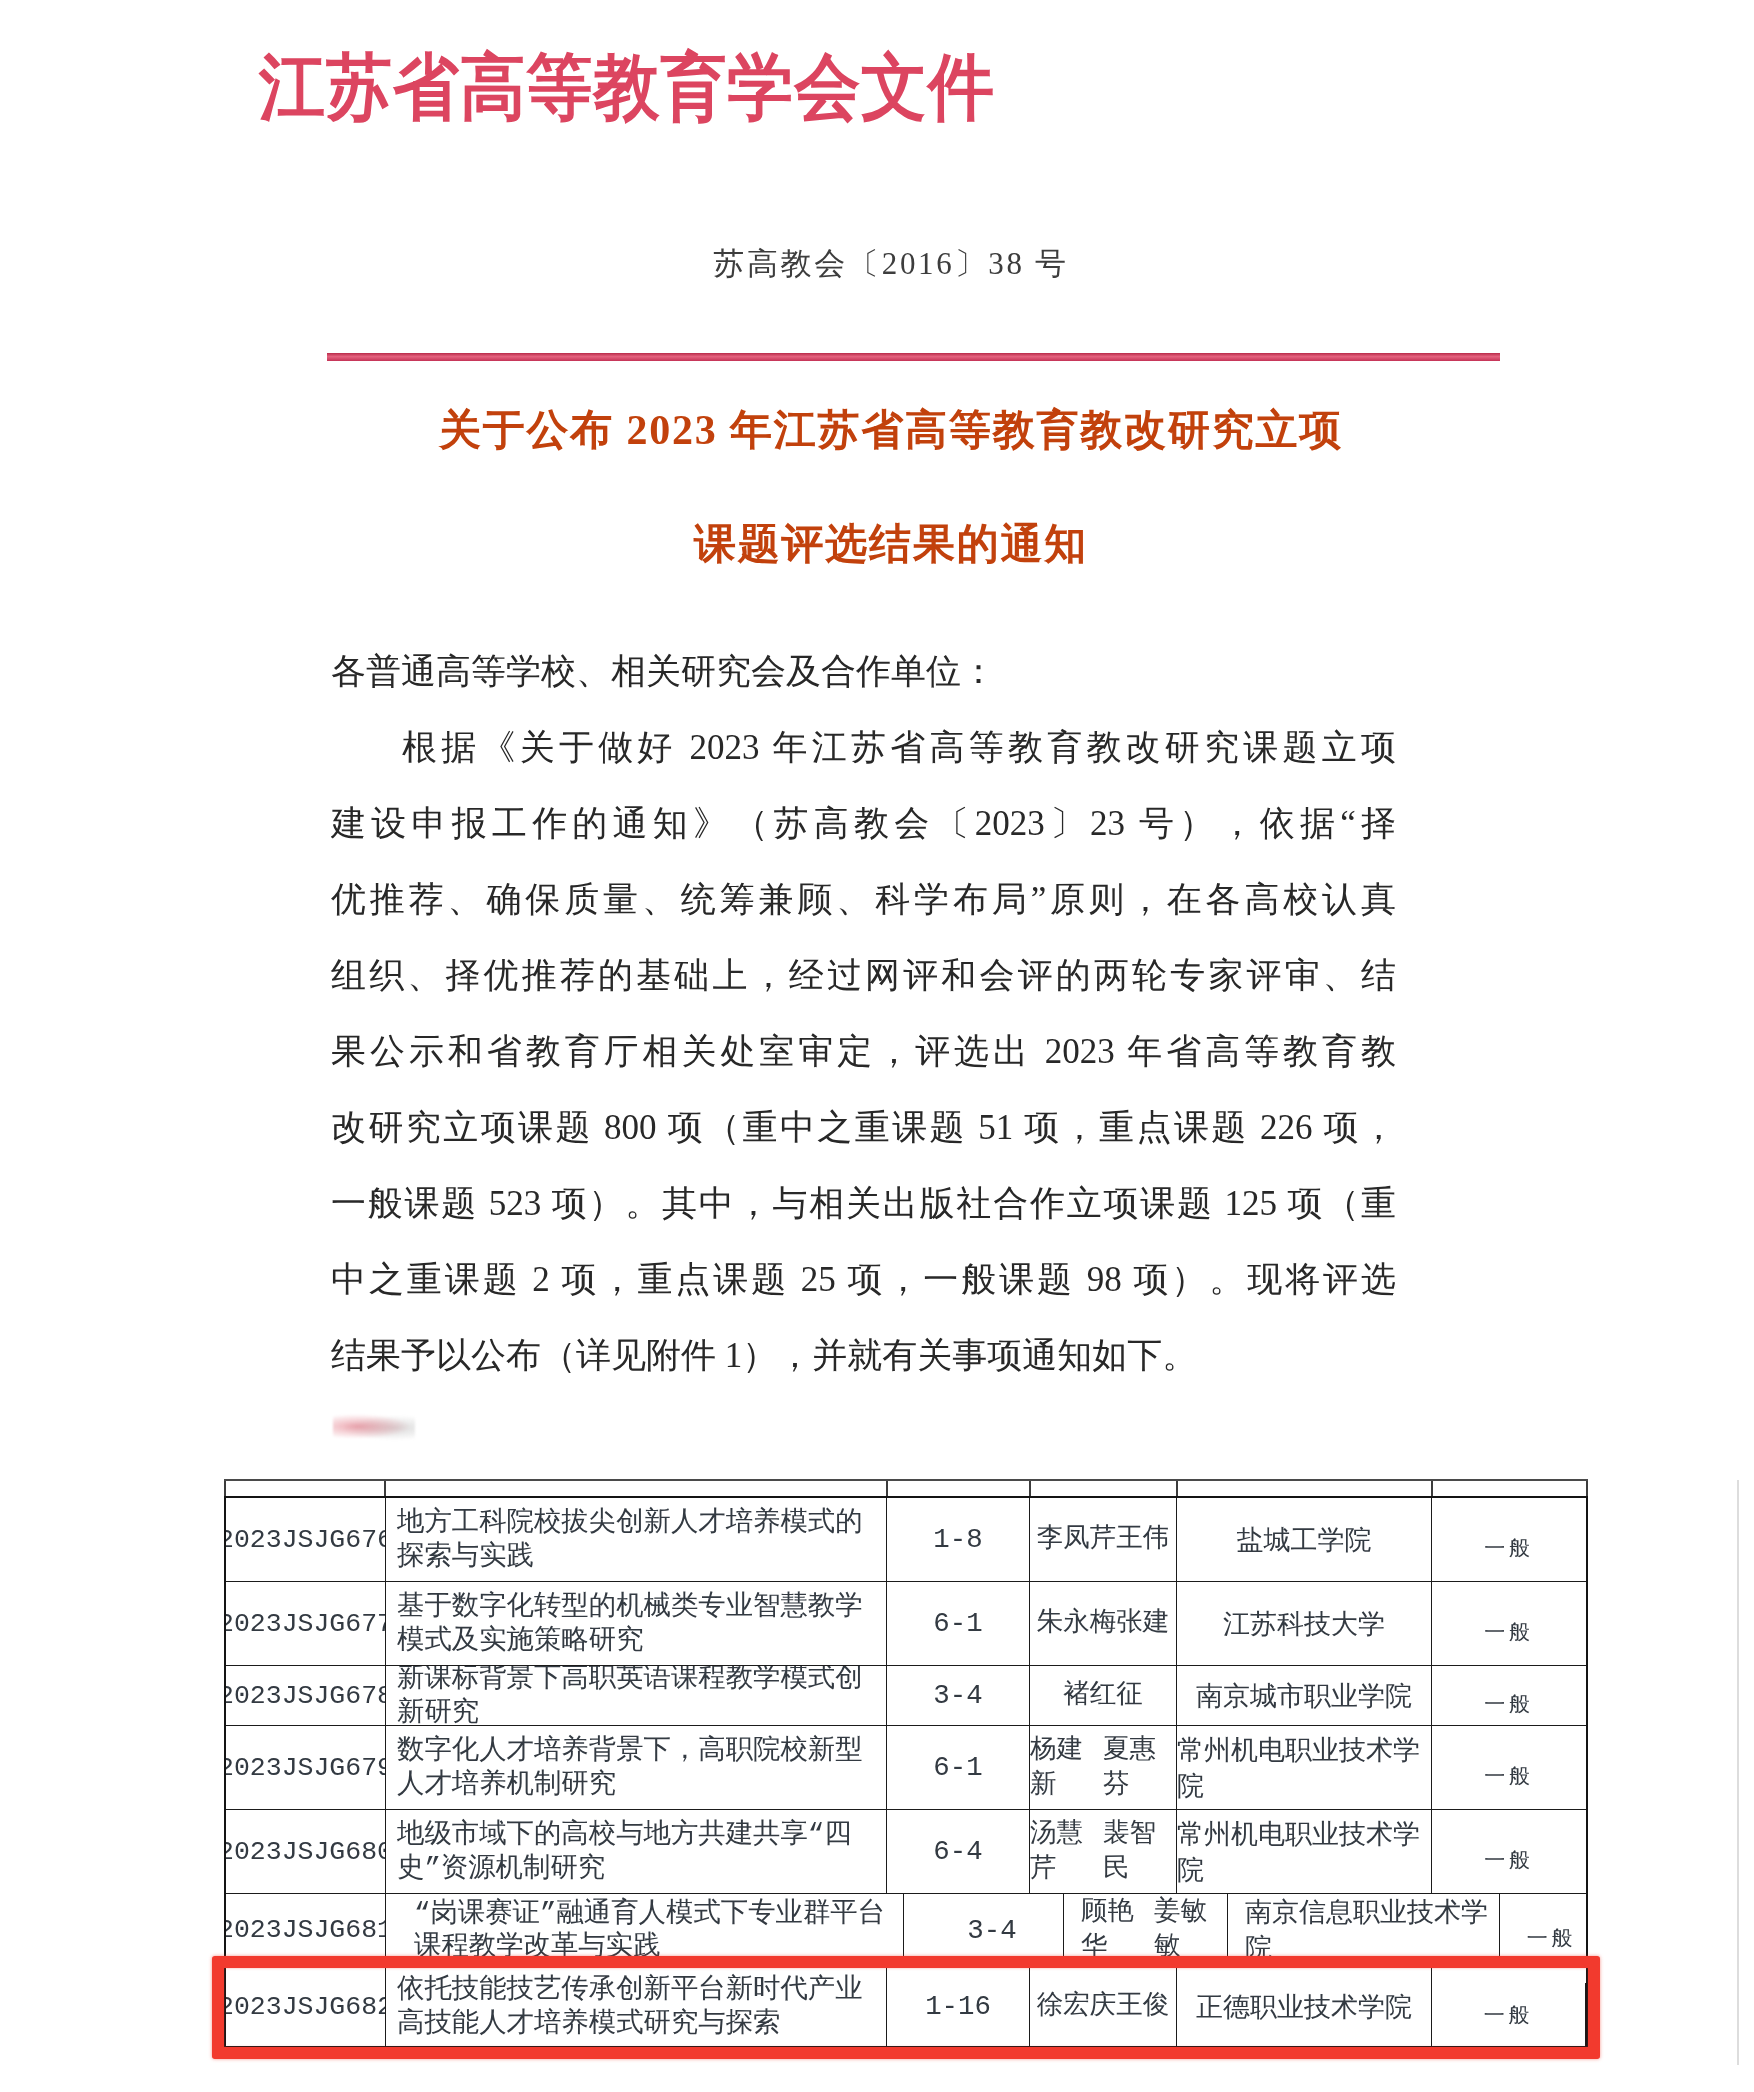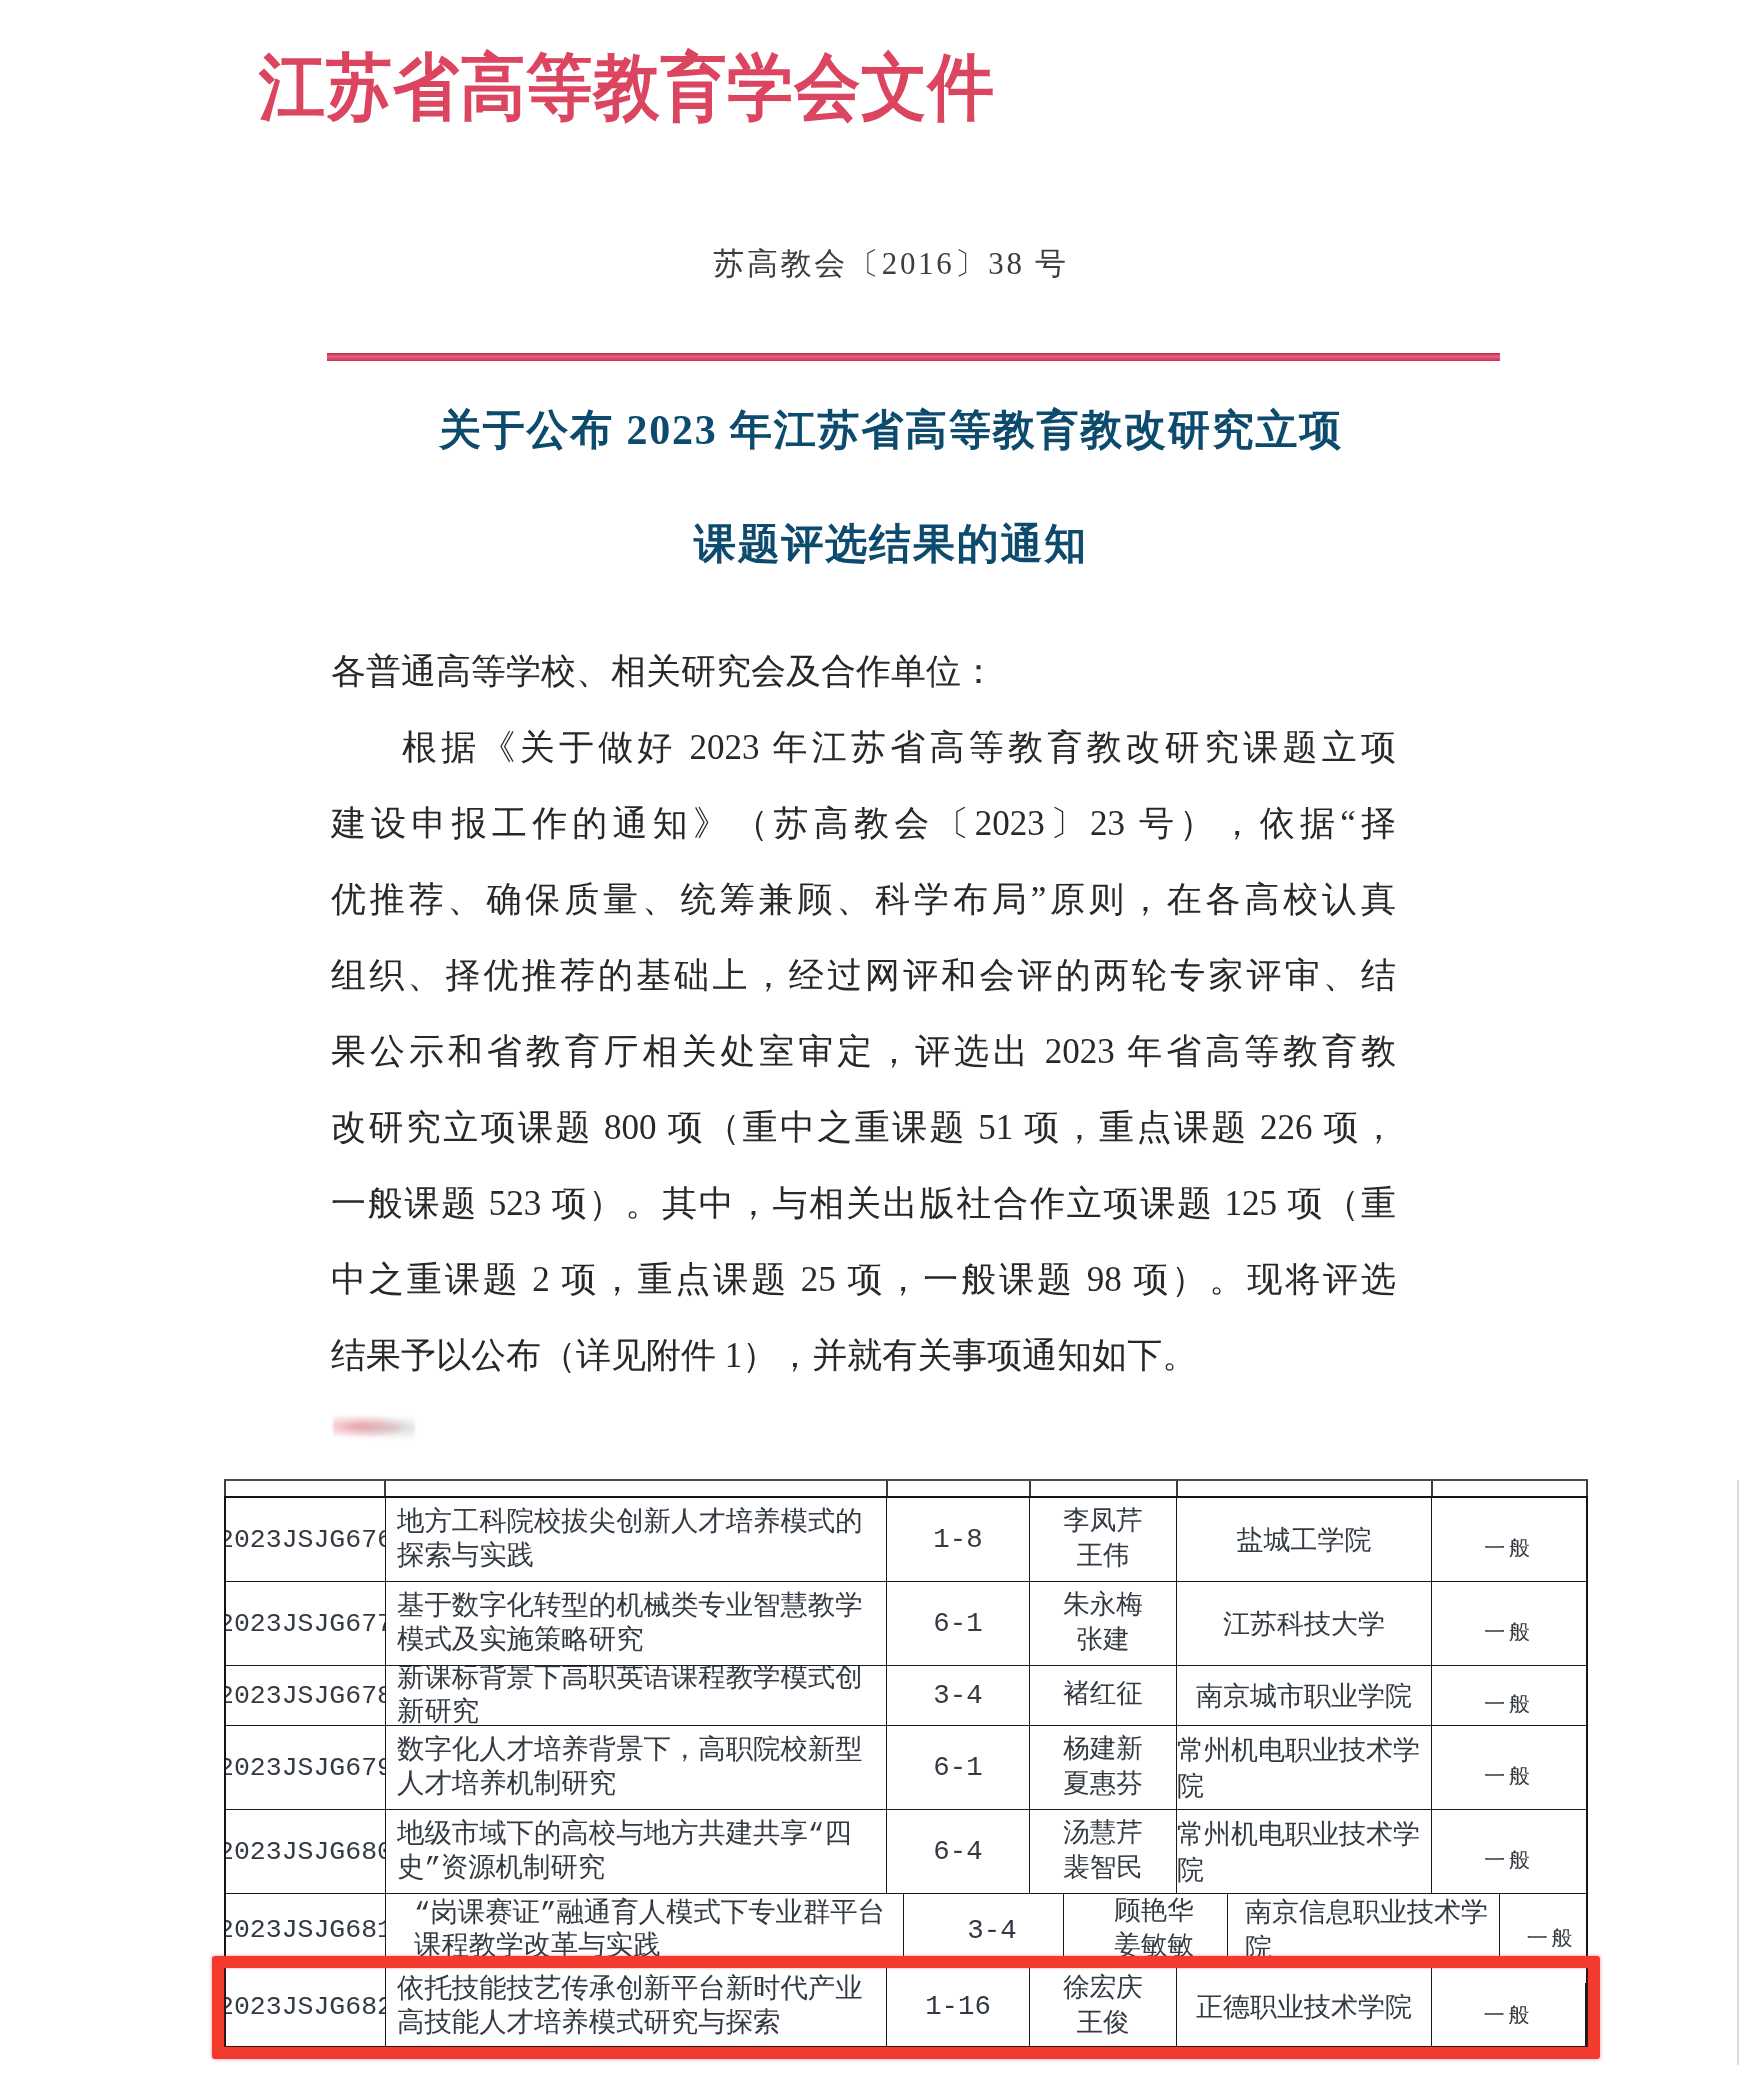--- a/index.html
+++ b/index.html
@@ -35,21 +35,21 @@
   }
   .red-line {
     position: absolute; top: 353px; left: 327px;
     width: 1173px; height: 8.2px;
     background: linear-gradient(180deg, #b82a4a 0%, #e4627e 45%, #c43256 100%);
   }
 
   
   .doc-title {
     position: absolute; top: 402px; left: 329px; width: 1124px;
-    text-align: center; color: #0c4a6e; font-weight: 700;
+    text-align: center; color: #c2410c; font-weight: 700;
     font-size: 42px; letter-spacing: 1.8px;
   }
   .doc-title .t2 { margin-top: 58px; }
 
   
   .body-block {
     position: absolute; top: 634px; left: 331px; width: 1065px;
     font-size: 35px; color: #282828;
   }
   .bline { height: 76px; line-height: 76px; white-space: nowrap; }
@@ -105,21 +105,21 @@
     display: flex; align-items: center; justify-content: center;
     color: #333a42; overflow: hidden;
   }
   .tcell:last-child { border-right: none; }
   .cell-code { font-size: 26.5px; }
   .cell-title {
     justify-content: flex-start; text-align: left;
     padding: 3.7px 11px; font-size: 27.4px; line-height: 1.22;
   }
   .cell-num { font-size: 27.4px; }
-  .cell-leaders { flex-direction: column; font-size: 26.5px; line-height: 1.32; }
+  .cell-leaders { flex-direction: row; font-size: 26.5px; line-height: 1.32; }
   .cell-school { font-size: 27px; }
   .cell-type { font-size: 21px; letter-spacing: 3.7px; margin-top: 16px; }
 
   
   .red-box {
     position: absolute;
     left: -13.7px; right: -13.7px; top: -11px; bottom: -12.8px;
     border: 12px solid var(--highlight-red);
     border-radius: 2.7px;
     pointer-events: none;

